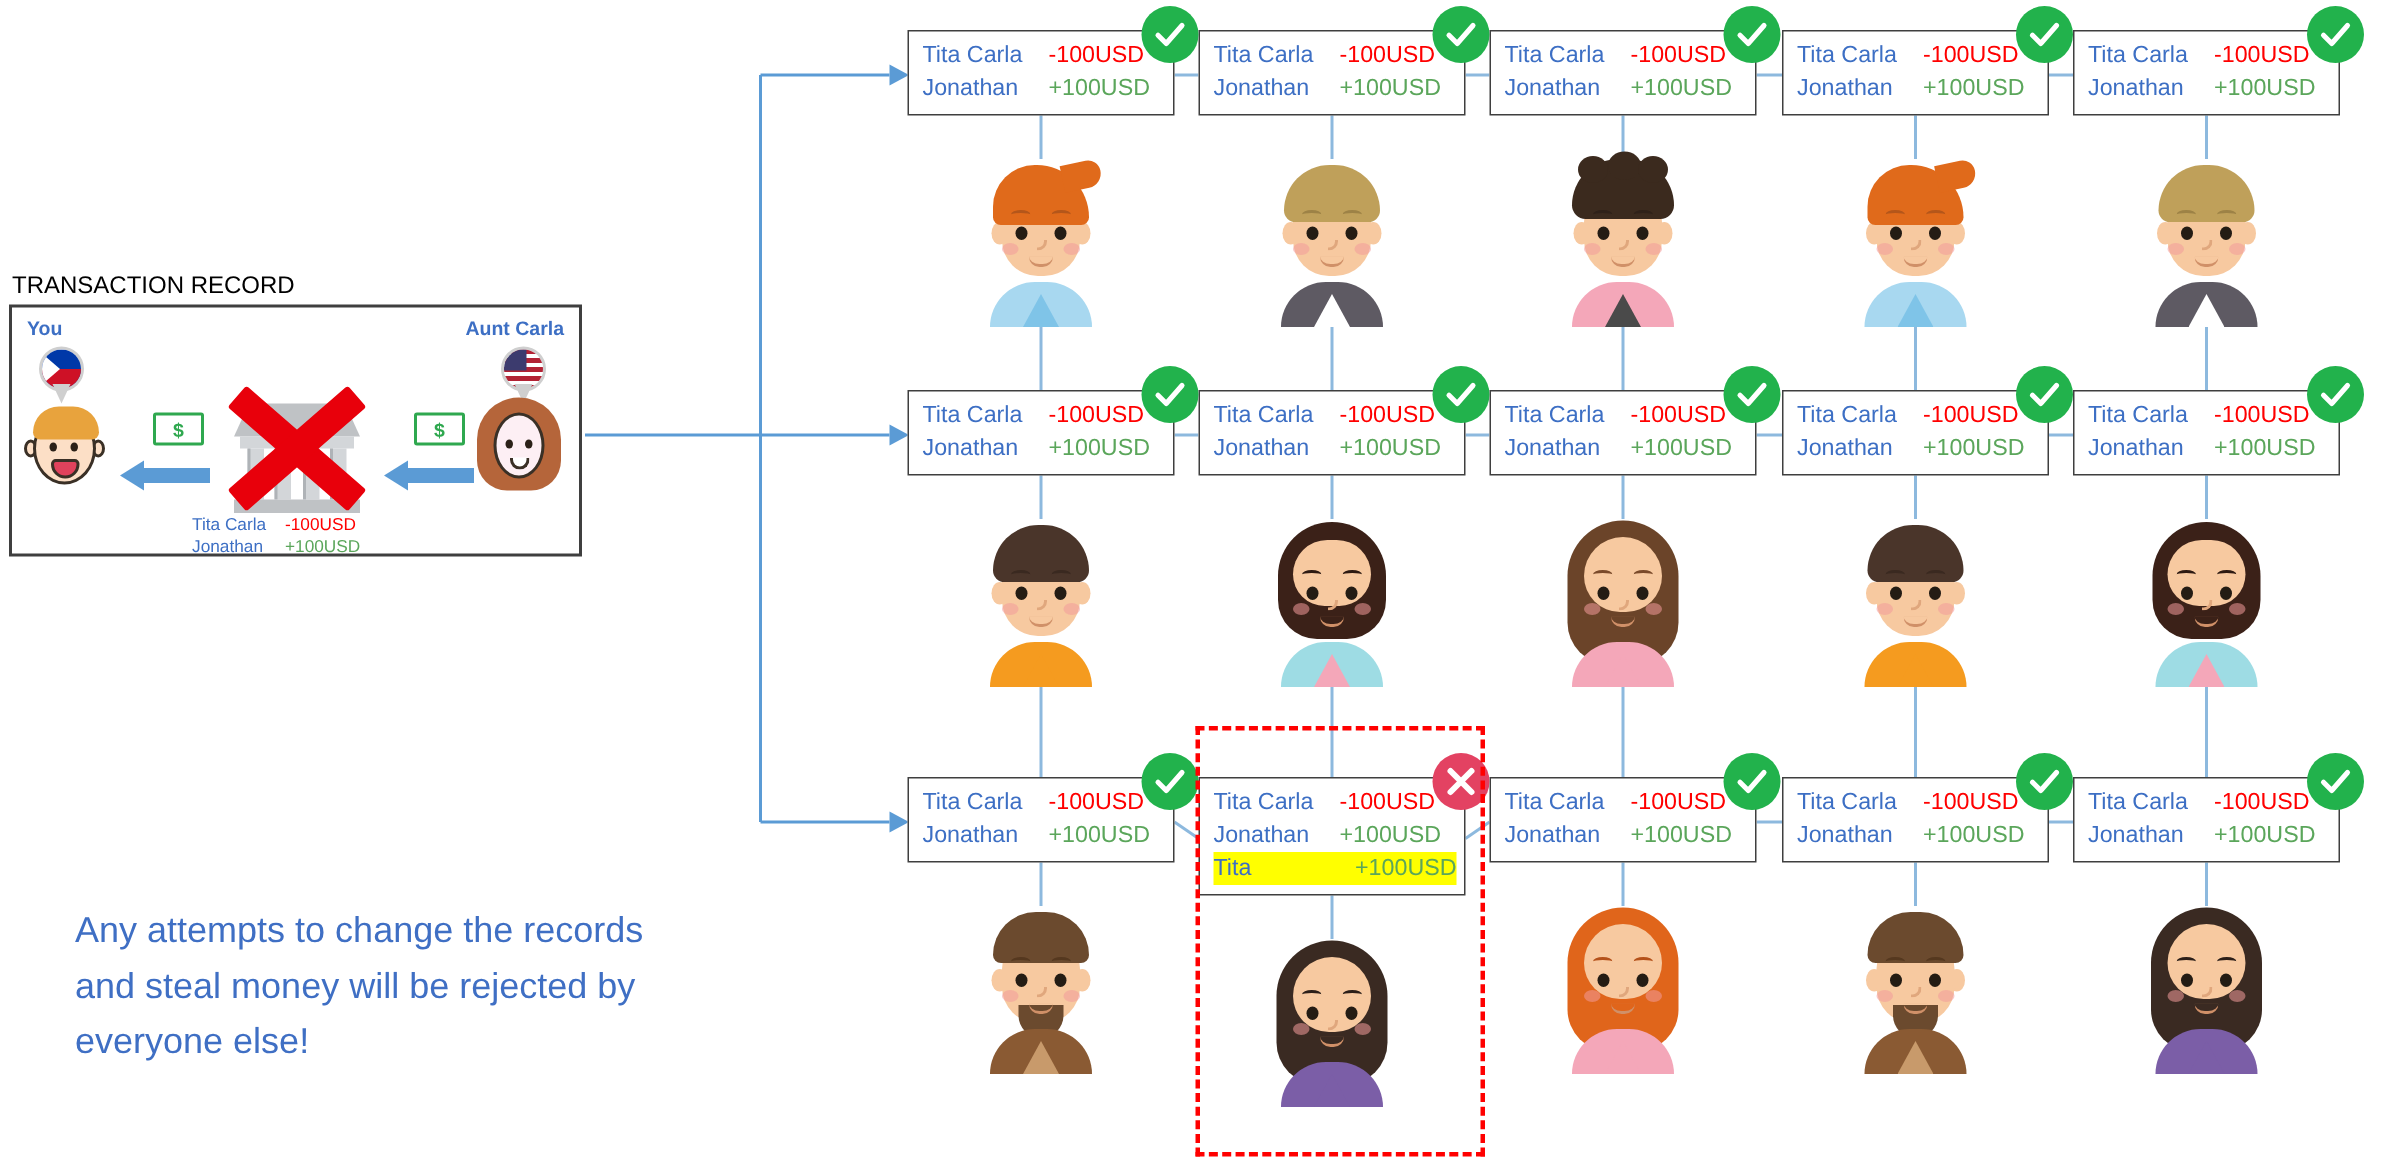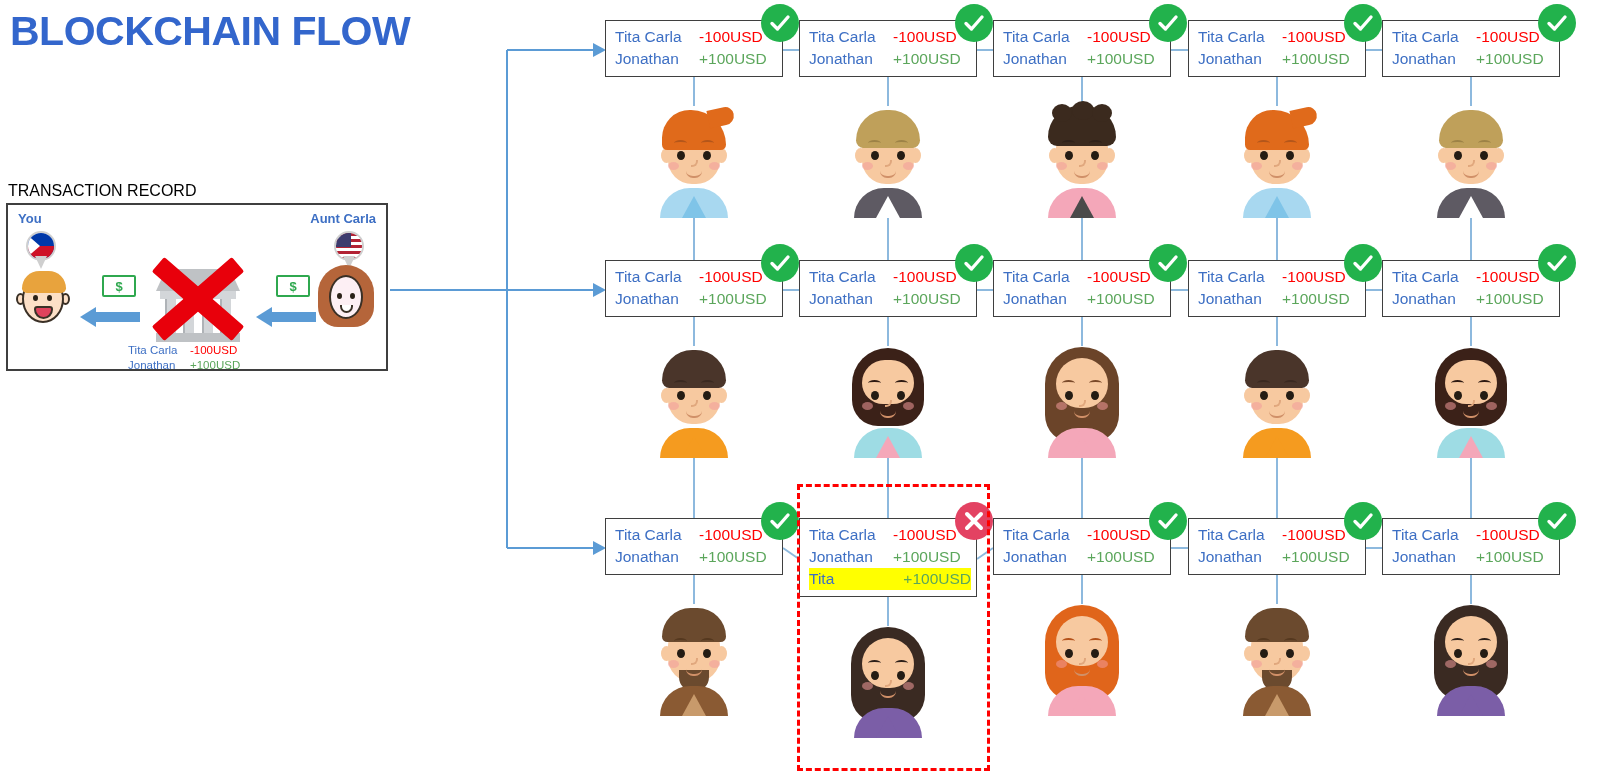--- a/index.html
+++ b/index.html
@@ -168,21 +168,20 @@
   #dashed-box {
     position: absolute; left: 797px; top: 484px; width: 193px; height: 287px;
     border: 3px dashed #FF0000; z-index: 5; pointer-events: none;
   }
 </style>
 </head>
 <body>
 
 <div id="stage">
 
-  <div id="title">BLOCKCHAIN FLOW</div>
 
   <div id="rec-label">TRANSACTION RECORD</div>
   <div id="rec-box">
     <div class="rec-name" id="rec-you">You</div>
     <div class="rec-name" id="rec-aunt">Aunt Carla</div>
 
     <div class="pin" id="pin-ph">
       <div class="head">
           <div class="flag-ph"></div>
         </div>
@@ -244,20 +243,21 @@
           <span class="nm">Tita Carla</span>
           <span class="amt-neg">-100USD</span>
         </div>
         <div class="row">
           <span class="nm">Jonathan</span>
           <span class="amt-pos">+100USD</span>
         </div>
       </div>
   </div>
 
+  <div id="caption">Any attempts to change the records and steal money will be rejected by everyone else!</div>
 
   <svg id="connectors">
     <g stroke="#5B9BD5" stroke-width="2" fill="none">
 
       <line x1="390" y1="290" x2="507" y2="290"></line>
       <line x1="507" y1="50" x2="507" y2="548"></line>
       <line x1="507" y1="50" x2="593" y2="50"></line>
       <line x1="507" y1="290" x2="593" y2="290"></line>
       <line x1="507" y1="548" x2="593" y2="548"></line>
     </g>

